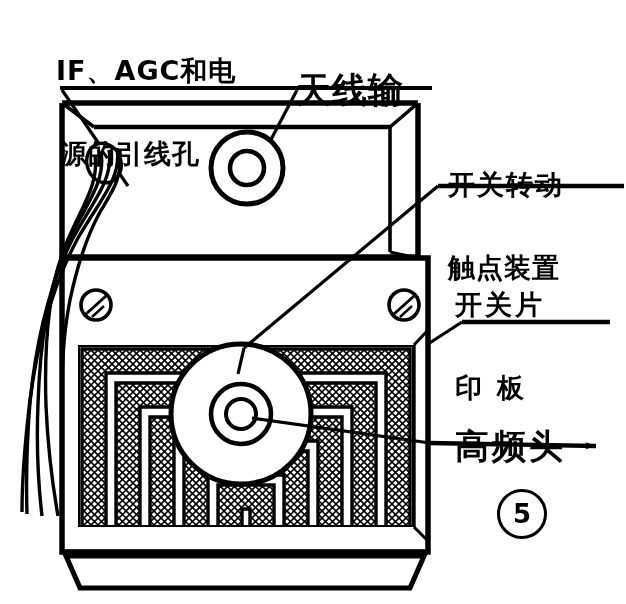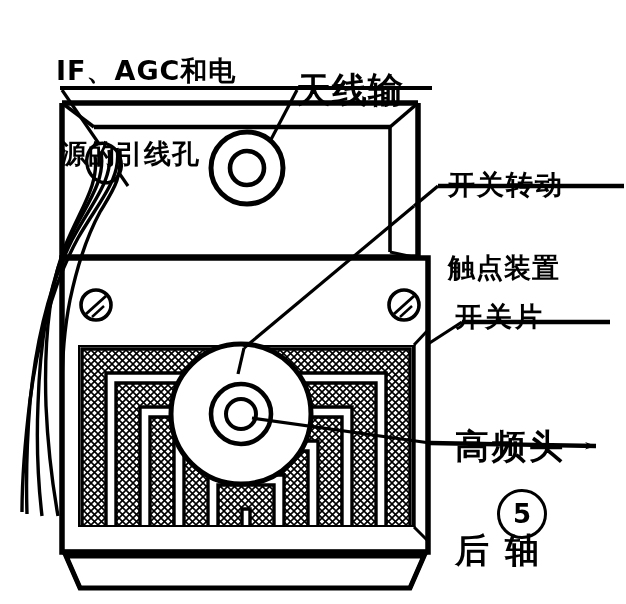--- a/index.html
+++ b/index.html
@@ -24,21 +24,21 @@
 
   #label-wire-holes{left:56px;top:2px;font-size:27px;letter-spacing:1px;}
   #label-wire-holes .ln:nth-child(2){padding-left:4px;}
 
   #label-ant-jack{left:296px;top:2px;font-size:35px;letter-spacing:1px;}
   #label-ant-jack .ln:nth-child(2){padding-left:2px;}
 
   #label-switch-contact{left:448px;top:116px;font-size:27px;letter-spacing:2px;}
   #label-switch-contact .ln:nth-child(2){letter-spacing:1px;}
 
-  #label-switch-pcb{left:455px;top:248px;font-size:27px;letter-spacing:3px;}
+  #label-switch-pcb{left:455px;top:236px;font-size:27px;letter-spacing:3px;}
   #label-switch-pcb .ln:nth-child(2){letter-spacing:15px;}
 
   #label-tuner-shaft{left:455px;top:360px;font-size:34px;letter-spacing:3px;}
   #label-tuner-shaft .ln:nth-child(2){letter-spacing:16px;}
 
   #figure-number{
     position:absolute;left:497px;top:489px;
     width:44px;height:44px;border:3.5px solid #000;border-radius:50%;
     display:flex;align-items:center;justify-content:center;
     font-size:26px;font-weight:700;color:#000;
@@ -191,24 +191,24 @@
     <span class="ln">天线输</span>
   </div>
 
   <div class="lbl" id="label-switch-contact">
     <span class="ln">开关转动</span>
     <span class="ln">触点装置</span>
   </div>
 
   <div class="lbl" id="label-switch-pcb">
     <span class="ln">开关片</span>
+    <span class="ln">印板</span>
   </div>
 
   <div class="lbl" id="label-tuner-shaft">
     <span class="ln">高频头</span>
-    <span class="ln">后轴</span>
   </div>
 
   <div id="figure-number">
     <span>5</span>
   </div>
 
 </div>
 
 </body></html>

